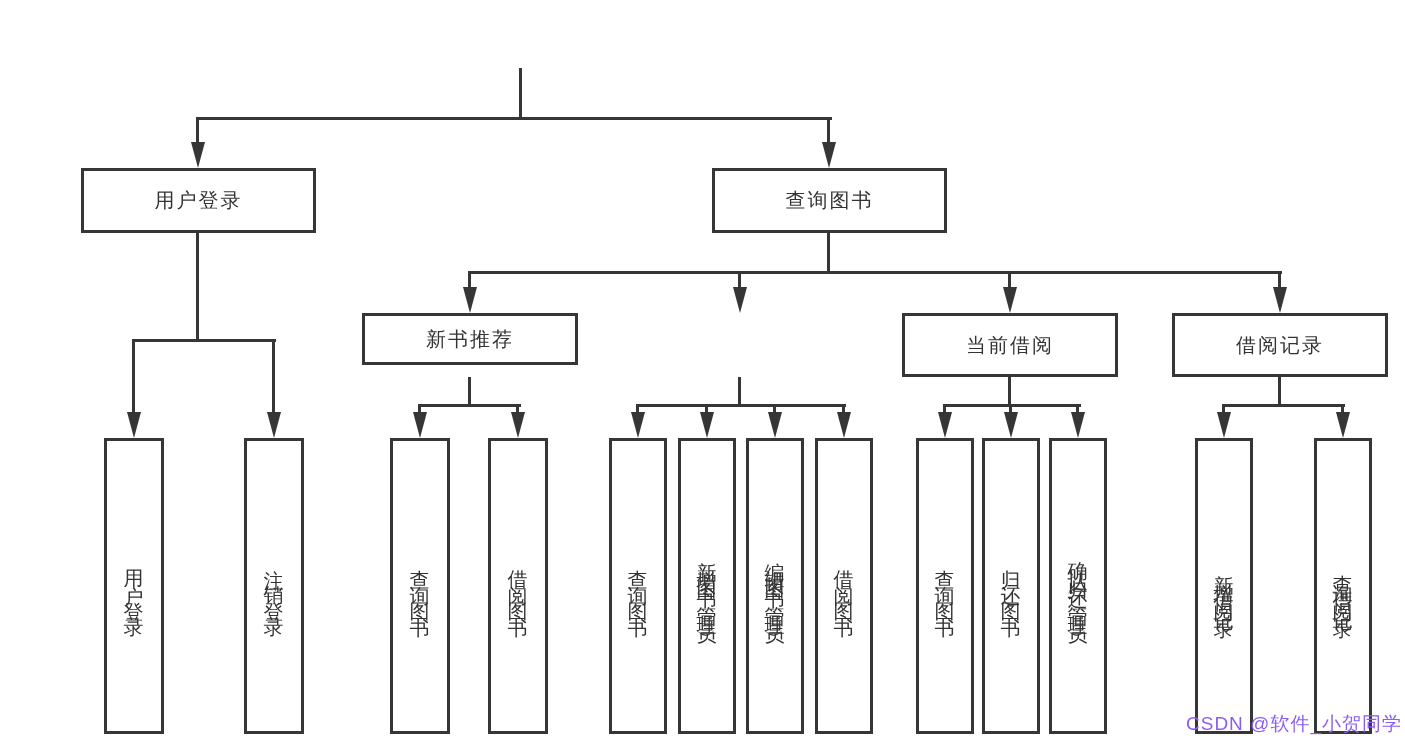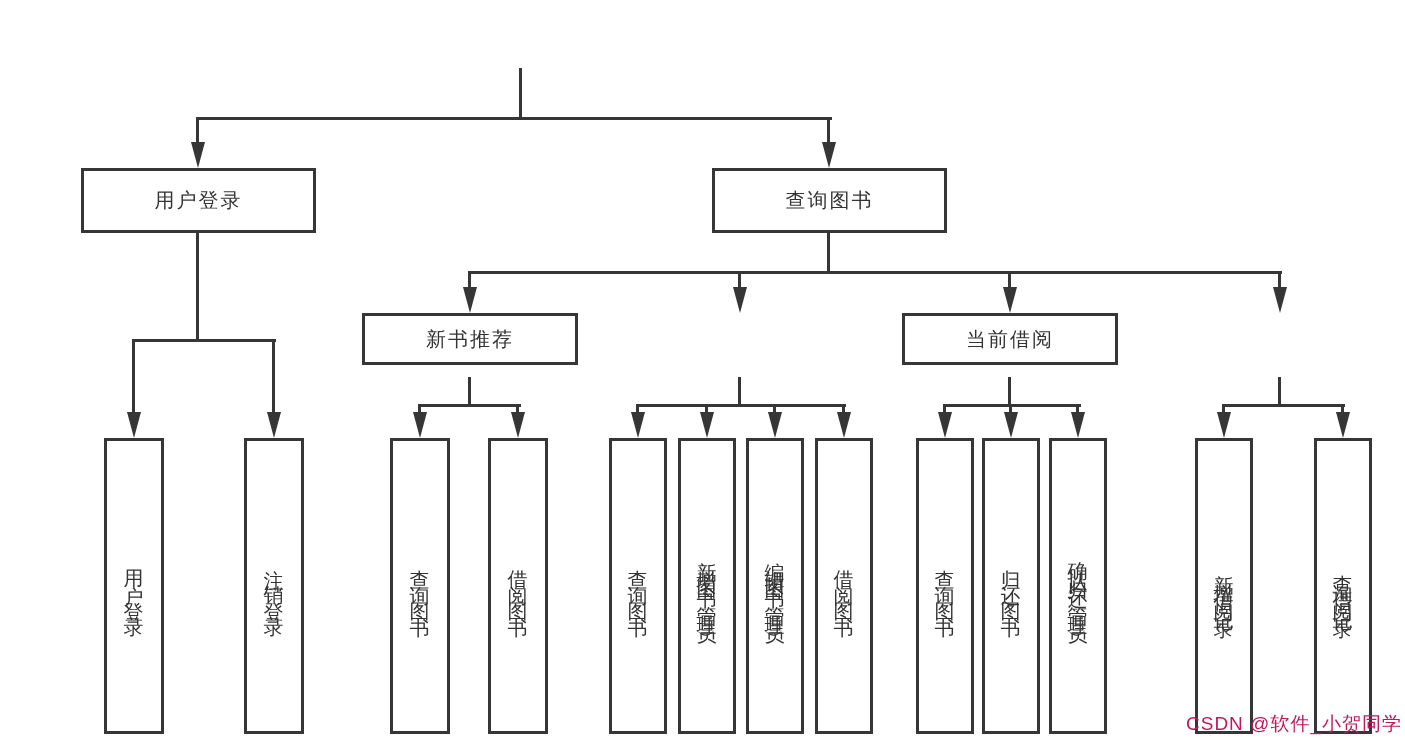--- a/index.html
+++ b/index.html
@@ -19,42 +19,45 @@
   .leaf .vtext.long{letter-spacing:9px;}
   .vl{position:absolute;width:3px;background:#363636;}
   .hl{position:absolute;height:3px;background:#363636;}
   .ah{
     position:absolute;width:0;height:0;
     border-left:7px solid transparent;border-right:7px solid transparent;
     border-top:26px solid #363636;
   }
   .watermark{
     position:absolute;left:1186px;top:711px;font-size:19px;letter-spacing:1px;
-    color:#be185d;white-space:nowrap;
+    color:#8b5cf6;white-space:nowrap;
   }
 </style>
 </head>
 <body>
 
 <div class="canvas">
 
 
   <div class="box" style="left:81px;top:168px;width:235px;height:65px">
     <span class="lbl">用户登录</span>
   </div>
 
   <div class="box" style="left:712px;top:168px;width:235px;height:65px">
     <span class="lbl">查询图书</span>
   </div>
 
   <div class="box" style="left:362px;top:313px;width:216px;height:52px">
     <span class="lbl">新书推荐</span>
   </div>
-  <div class="box" style="left:902px;top:313px;width:216px;height:52px">
+  <div class="box" style="left:902px;top:313px;width:216px;height:64px">
     <span class="lbl">当前借阅</span>
+  </div>
+  <div class="box" style="left:1172px;top:313px;width:216px;height:64px">
+    <span class="lbl">借阅记录</span>
   </div>
 
   <div class="box leaf" style="left:104px;top:438px;width:60px;height:296px">
     <span class="vtext">用户登录</span>
   </div>
   <div class="box leaf" style="left:244px;top:438px;width:60px;height:296px">
     <span class="vtext">注销登录</span>
   </div>
 
   <div class="box leaf" style="left:390px;top:438px;width:60px;height:296px">

